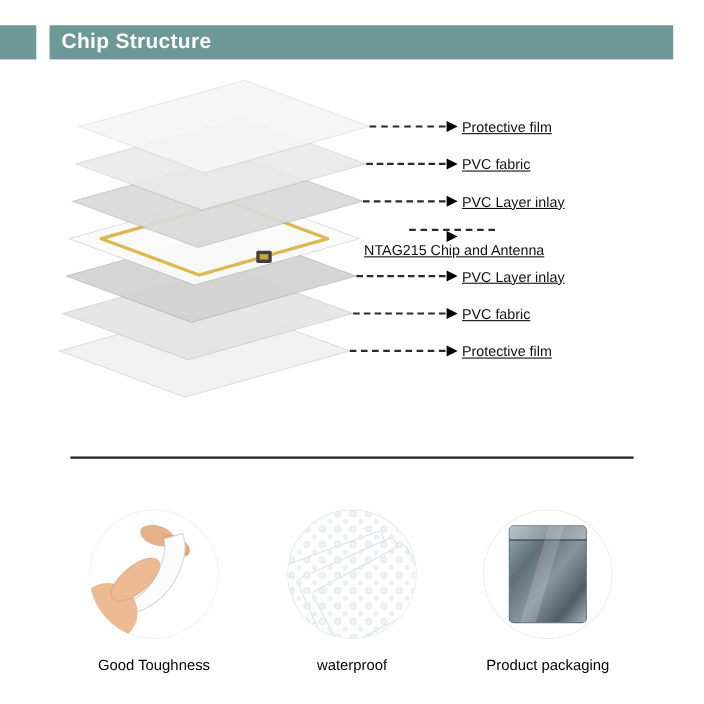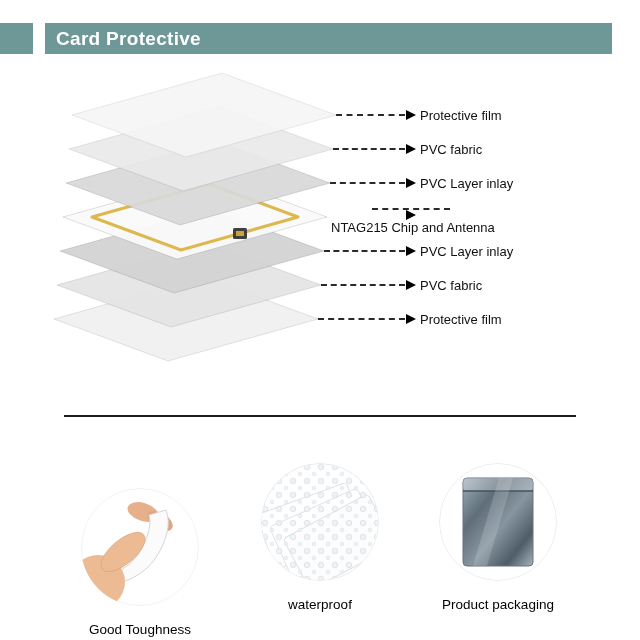--- a/index.html
+++ b/index.html
@@ -19,40 +19,40 @@
 
   
   .diagram-svg{position:absolute;left:0;top:70px;}
 
   .callout{position:absolute;height:18px;display:flex;align-items:center;}
   .callout .dash{border-top:2px dashed #2a2a2a;height:0;}
   .callout .arrowhead{
     width:0;height:0;border-left:10px solid #000;
     border-top:5px solid transparent;border-bottom:5px solid transparent;margin-left:1px;
   }
-  .callout .lbl{margin-left:4px;font-size:13px;color:#111;white-space:nowrap;}
+  .callout .lbl{margin-left:4px;font-size:13px;color:#111;white-space:nowrap;text-decoration:underline;}
 
   .divider{position:absolute;left:64px;top:415px;width:512px;border-top:2px solid #1c1c1c;}
 
   
   .feature{position:absolute;width:160px;text-align:center;}
   .feature .circ{width:118px;height:118px;margin:0 auto;border-radius:50%;overflow:hidden;}
   .feature .flabel{margin-top:16px;font-size:13.5px;color:#000;}
-  .f1{left:60px;top:488px;}
+  .f1{left:60px;top:463px;}
   .f2{left:240px;top:463px;}
   .f3{left:418px;top:463px;}
 </style>
 </head>
 <body>
 
 <div class="page">
 
   <div class="header-notch"></div>
   <div class="header-bar">
-    <span class="header-title">Card Protective</span>
+    <span class="header-title">Chip Structure</span>
   </div>
 
   <svg class="diagram-svg" width="420" height="300" viewBox="0 0 420 300">
 
     <polygon points="54,249 204,207 318,249 168,291" fill="#f0f0f0" fill-opacity="0.92" stroke="rgba(0,0,0,0.10)"></polygon>
     <polygon points="57,215 207,173 321,215 171,257" fill="#e4e4e4" fill-opacity="0.92" stroke="rgba(0,0,0,0.10)"></polygon>
     <polygon points="60,181 210,139 324,181 174,223" fill="#d2d2d2" fill-opacity="0.94" stroke="rgba(0,0,0,0.12)"></polygon>
 
     <polygon points="63,147 213,105 327,147 177,189" fill="#fafafa" fill-opacity="0.95" stroke="rgba(0,0,0,0.12)"></polygon>
     <polygon points="92,147 209,114 298,147 181,180" fill="none" stroke="#DDB84E" stroke-width="3" stroke-linejoin="round"></polygon>

